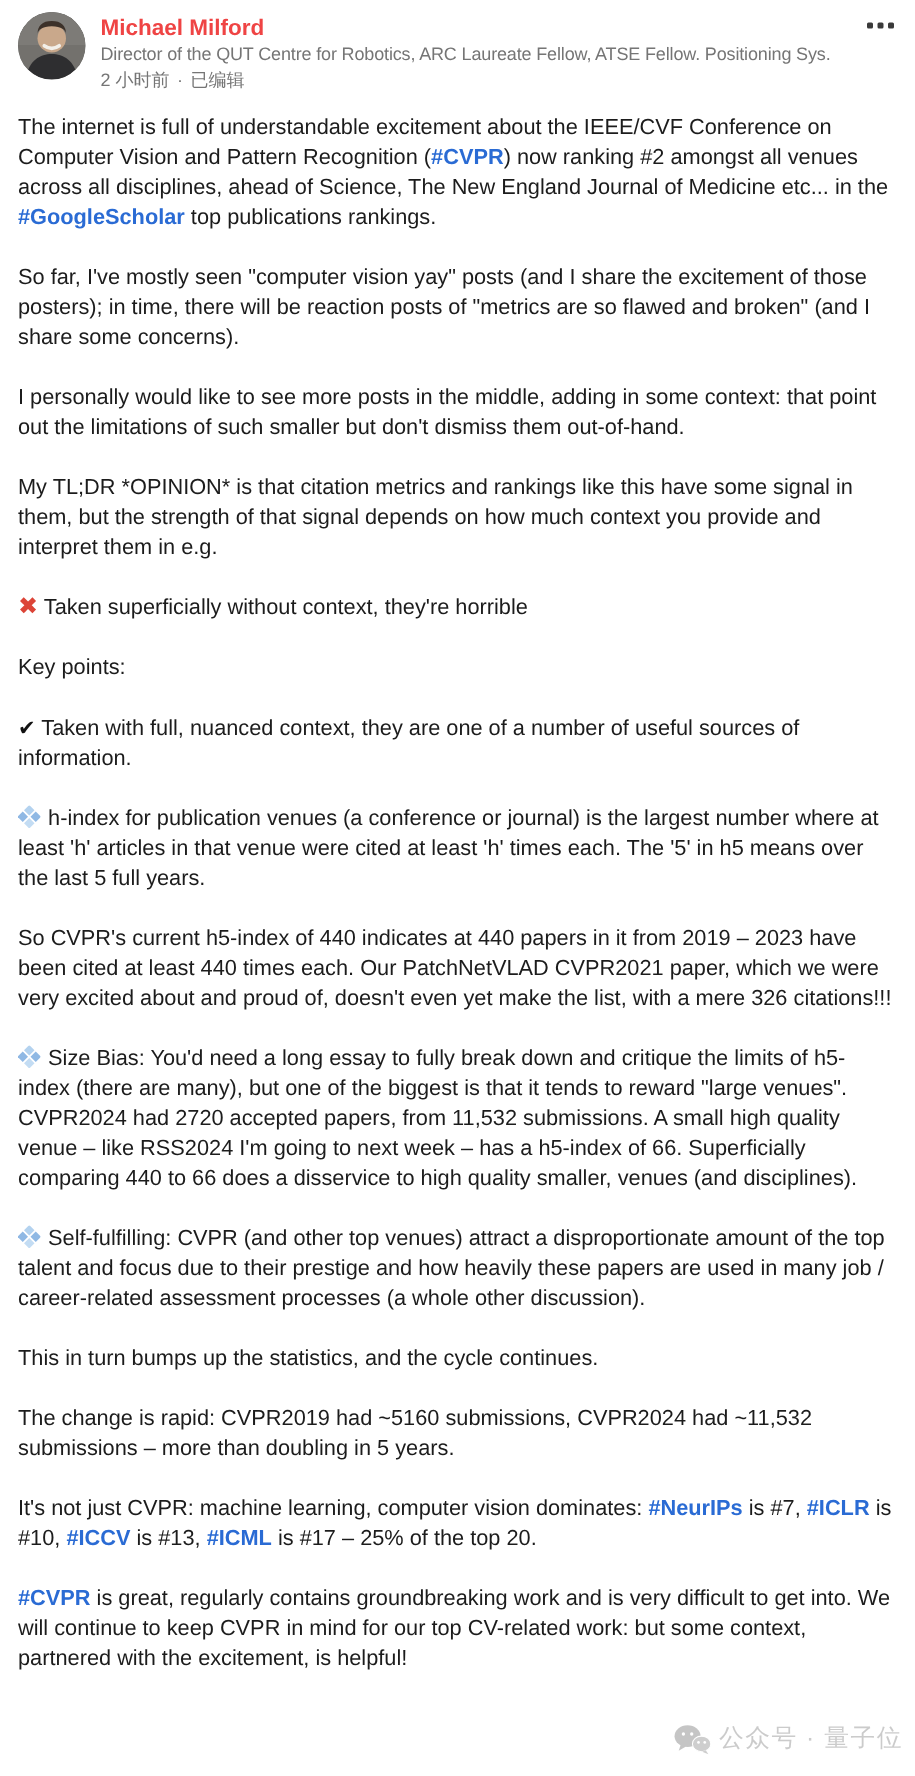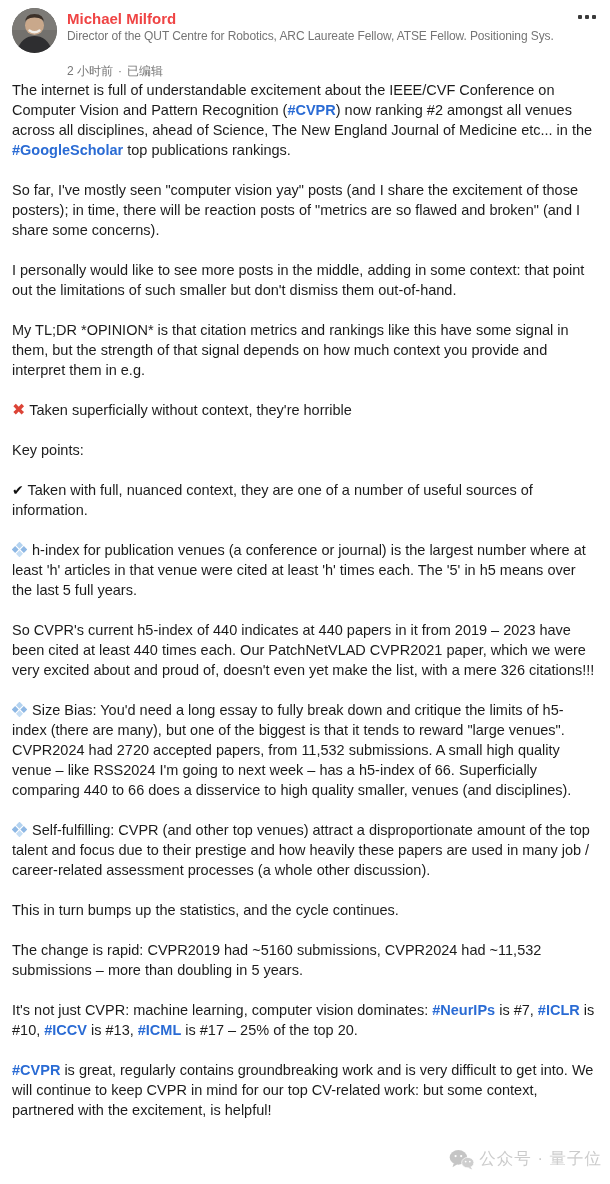--- a/index.html
+++ b/index.html
@@ -8,25 +8,25 @@
     font-family:"Liberation Sans","DejaVu Sans",sans-serif;
     -webkit-font-smoothing:antialiased;
   }
   .post{padding:8px 12px 0 12px;}
   .post-header{display:flex;gap:10px;position:relative;padding-right:44px;}
   .avatar{width:45px;height:45px;border-radius:50%;overflow:hidden;flex:none;cursor:pointer;background:#6b6b69;}
   .avatar svg{display:block;}
   .hdr-text{min-width:0;flex:1;}
   .author-name{font-size:15px;font-weight:bold;color:#ef4444;line-height:19px;padding-top:1px;cursor:pointer;}
   .author-headline{font-size:12px;color:#757575;line-height:16px;white-space:nowrap;overflow:hidden;letter-spacing:-0.1px;}
-  .post-meta{font-size:12px;color:#757575;line-height:17px;margin-top:19px;}
+  .post-meta{font-size:12px;color:#757575;line-height:17px;margin-top:1px;}
   .post-meta .sep{margin:0 5px;}
   .menu-btn{position:absolute;right:0;top:2px;display:flex;gap:3px;padding:5px 2px;cursor:pointer;}
   .menu-btn i{width:4px;height:4px;background:#3a3a3a;border-radius:1px;display:block;}
-  .post-body{margin-top:0;font-size:14.5px;color:#1c1c1c;line-height:20px;}
+  .post-body{margin-top:13px;font-size:14.5px;color:#1c1c1c;line-height:20px;}
   .post-body p{margin:0 0 20px 0;}
   .hashtag{color:#2a6bd4;font-weight:bold;cursor:pointer;}
   .icon-x{color:#dc4437;font-weight:bold;font-size:16px;}
   .icon-check{color:#111111;font-size:14px;}
   .diamond-svg{width:15px;height:15px;vertical-align:-2px;margin-right:1px;}
   .watermark{
     position:absolute;right:8px;top:1148px;display:flex;align-items:center;gap:5px;
     color:#c3c3c3;font-size:16.5px;letter-spacing:1px;opacity:0.85;pointer-events:none;text-align:center;
   }
   .watermark svg{display:block;}

